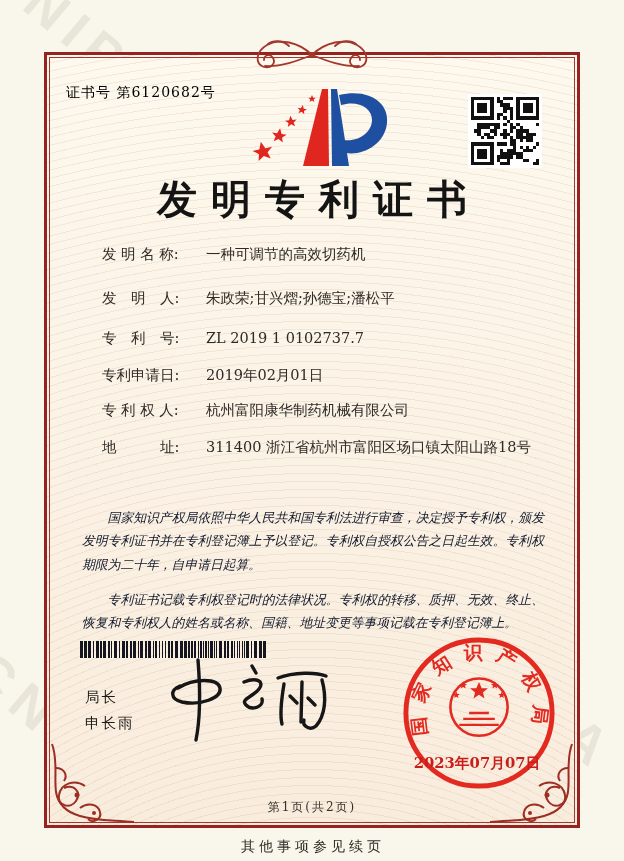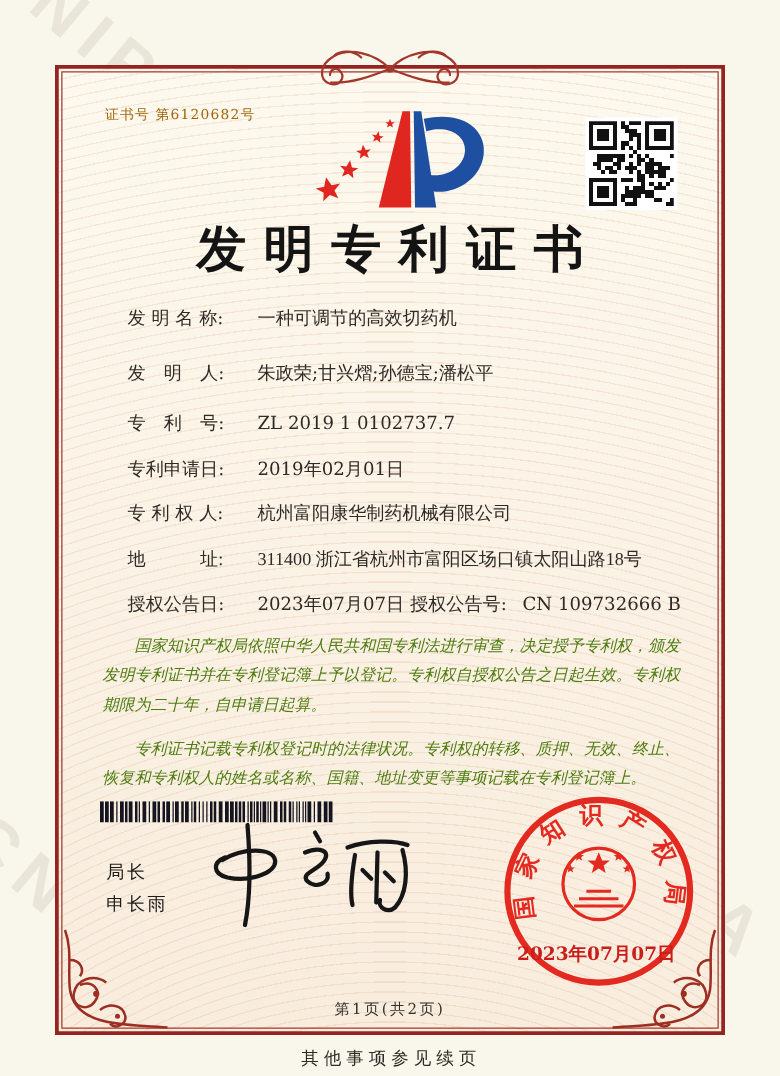--- a/index.html
+++ b/index.html
@@ -8,29 +8,29 @@
   .wm{position:absolute;font-family:"Liberation Sans",sans-serif;font-weight:700;
       font-size:54px;letter-spacing:10px;color:rgba(145,130,105,0.14);
       transform:rotate(40deg);z-index:0;white-space:nowrap;}
   .frame{position:absolute;left:44px;top:52px;width:536px;height:776px;box-sizing:border-box;
          border:3px solid #96231f;z-index:1;
          background:
            repeating-radial-gradient(circle at 50% 150%, rgba(214,140,105,0.16) 0 1px, rgba(0,0,0,0) 1px 8px),
            linear-gradient(#fdf9ee, #f8ecdd);}
   .frame-inner{position:absolute;inset:2px;border:1px solid #a03a30;}
   .abs{position:absolute;z-index:2;}
-  .certno{left:84px;top:84px;font-size:11px;color:#a16207;letter-spacing:1px;}
+  .certno{left:66px;top:84px;font-size:14px;color:#000000;letter-spacing:1px;}
   .title{left:0;right:0;top:172px;text-align:center;font-size:40px;font-weight:700;
          color:#141414;letter-spacing:14px;text-indent:14px;}
   .fieldrow{left:82px;font-size:14.5px;color:#2e2a26;white-space:nowrap;}
   .flabel{display:inline-block;width:98px;margin-left:20px;}
   .fvalue{margin-left:6px;}
   .pair2{position:absolute;left:226px;top:0;white-space:nowrap;}
   .paras{left:82px;width:462px;top:506px;font-size:12.8px;font-style:italic;
-         line-height:1.82;color:#4d7c0f;text-align:justify;}
+         line-height:1.82;color:#0f172a;text-align:justify;}
   .paras p{margin:0 0 12px 0;text-indent:2em;}
   .sig-label{left:85px;font-family:"Liberation Sans",sans-serif;font-size:14.5px;
              color:#1d1b18;letter-spacing:2px;text-align:right;}
   .pagenum{left:0;right:0;top:799px;text-align:center;font-size:12px;color:#33302b;letter-spacing:2px;}
   .footnote{left:2px;right:0;top:838px;text-align:center;font-size:14px;color:#2f2b26;
             letter-spacing:4px;z-index:2;position:absolute;}
   .qrbox{left:468px;top:94px;width:74px;height:74px;background:#fff;padding:3px;box-sizing:border-box;}
   svg{display:block;}
   .sr{position:absolute;width:1px;height:1px;overflow:hidden;clip-path:inset(50%);}
 </style>
@@ -245,28 +245,22 @@
   </div>
   <div class="abs fieldrow" style="top:329px;">
     <span class="flabel">专　利　号:</span><span class="fvalue">ZL 2019 1 0102737.7</span>
   </div>
   <div class="abs fieldrow" style="top:366px;">
     <span class="flabel">专利申请日:</span><span class="fvalue">2019年02月01日</span>
   </div>
   <div class="abs fieldrow" style="top:401px;">
     <span class="flabel">专 利 权 人:</span><span class="fvalue">杭州富阳康华制药机械有限公司</span>
   </div>
-  <div class="abs fieldrow" style="top:438px;font-family:Liberation Serif, serif;">
+  <div class="abs fieldrow" style="top:438px;">
     <span class="flabel">地　　　址:</span><span class="fvalue">311400 浙江省杭州市富阳区场口镇太阳山路18号</span>
-  </div>
-  <div class="abs fieldrow" style="top:474px;">
-    <span class="flabel">授权公告日:</span><span class="fvalue">2023年07月07日</span>
-    <span class="pair2">
-      <span class="flabel" style="width:84px;">授权公告号:</span><span class="fvalue">CN 109732666 B</span>
-    </span>
   </div>
 
   <div class="abs paras">
     <p>国家知识产权局依照中华人民共和国专利法进行审查，决定授予专利权，颁发发明专利证书并在专利登记簿上予以登记。专利权自授权公告之日起生效。专利权期限为二十年，自申请日起算。</p>
     <p>专利证书记载专利权登记时的法律状况。专利权的转移、质押、无效、终止、恢复和专利权人的姓名或名称、国籍、地址变更等事项记载在专利登记簿上。</p>
   </div>
 
   <svg class="abs" id="barcode-svg" style="left:80px;top:641px;" width="190" height="17" viewBox="0 0 190 17" fill="#15151f">
       <rect x="0" y="0" width="3" height="17"></rect>
       <rect x="4" y="0" width="3" height="17"></rect>

